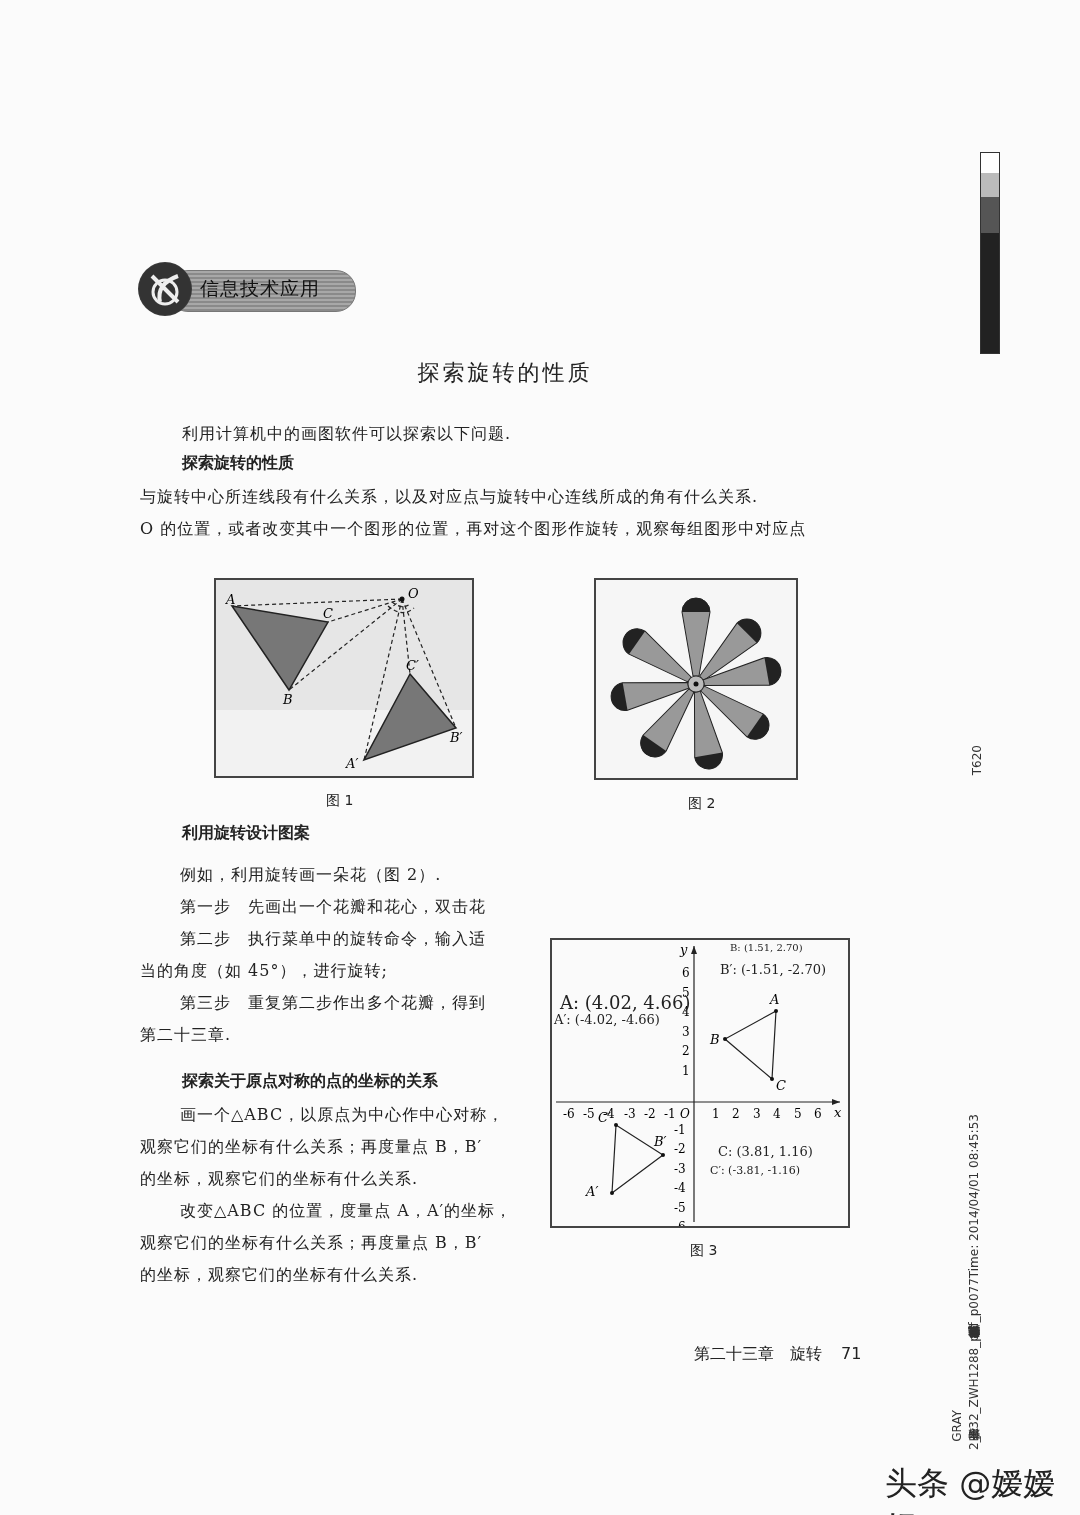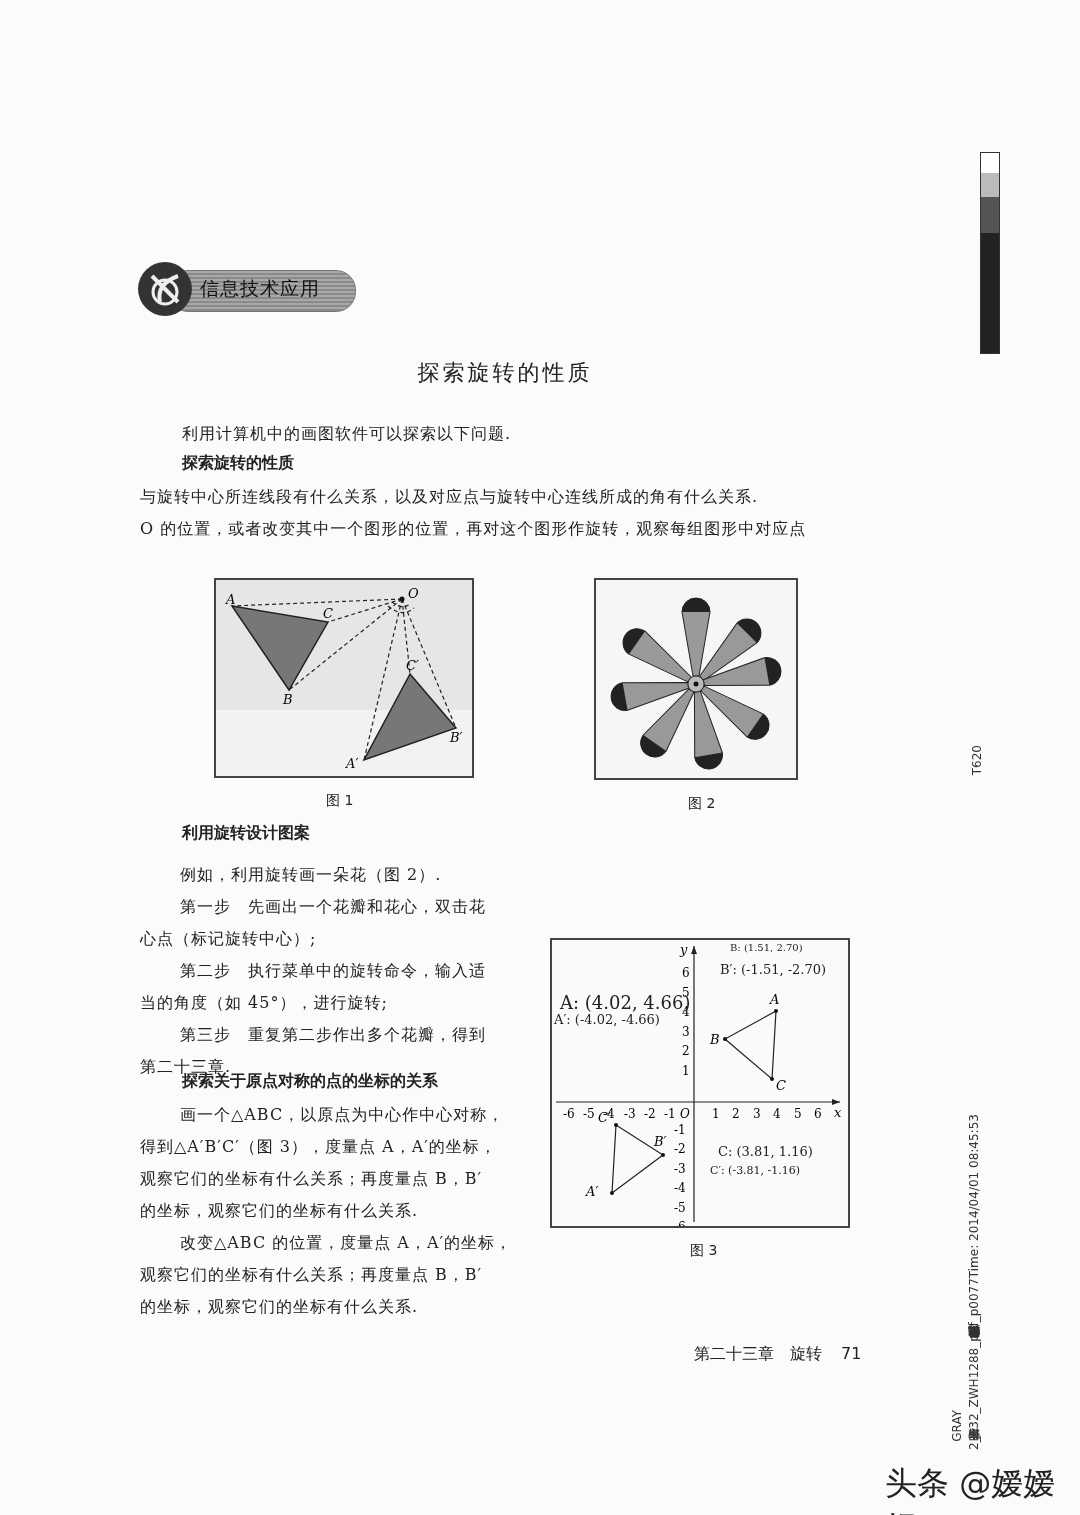--- a/index.html
+++ b/index.html
@@ -118,31 +118,29 @@
       <circle r="2.5" fill="#111"></circle>
     </g>
   </svg>
 </div>
 <div class="abs caption" style="left:688px; top:795px;">图 2</div>
 
 <div class="abs heading" style="left:182px; top:823px;">利用旋转设计图案</div>
 <div class="abs para" style="left:140px; top:851px; width:390px;margin-top:8px;">
   <div style="padding-left:40px;">例如，利用旋转画一朵花（图 2）.</div>
   <div style="padding-left:40px;">第一步　先画出一个花瓣和花心，双击花</div>
-  <div>心点（标记旋转中心）;</div>
   <div style="padding-left:40px;">第二步　执行菜单中的旋转命令，输入适</div>
   <div>当的角度（如 45°），进行旋转;</div>
   <div style="padding-left:40px;">第三步　重复第二步作出多个花瓣，得到</div>
   <div>第二十三章.</div>
 </div>
 
 <div class="abs heading" style="left:182px; top:1071px;">探索关于原点对称的点的坐标的关系</div>
 <div class="abs para" style="left:140px; top:1099px; width:390px;">
   <div style="padding-left:40px;">画一个△ABC，以原点为中心作中心对称，</div>
-  <div>得到△A′B′C′（图 3），度量点 A，A′的坐标，</div>
   <div>观察它们的坐标有什么关系；再度量点 B，B′</div>
   <div>的坐标，观察它们的坐标有什么关系.</div>
   <div style="padding-left:40px;">改变△ABC 的位置，度量点 A，A′的坐标，</div>
   <div>观察它们的坐标有什么关系；再度量点 B，B′</div>
   <div>的坐标，观察它们的坐标有什么关系.</div>
 </div>
 
 <div class="abs fig" style="left:550px; top:938px; width:296px; height:286px; background:#fafafa;">
   <svg width="296" height="286" viewBox="0 0 296 286">
 

